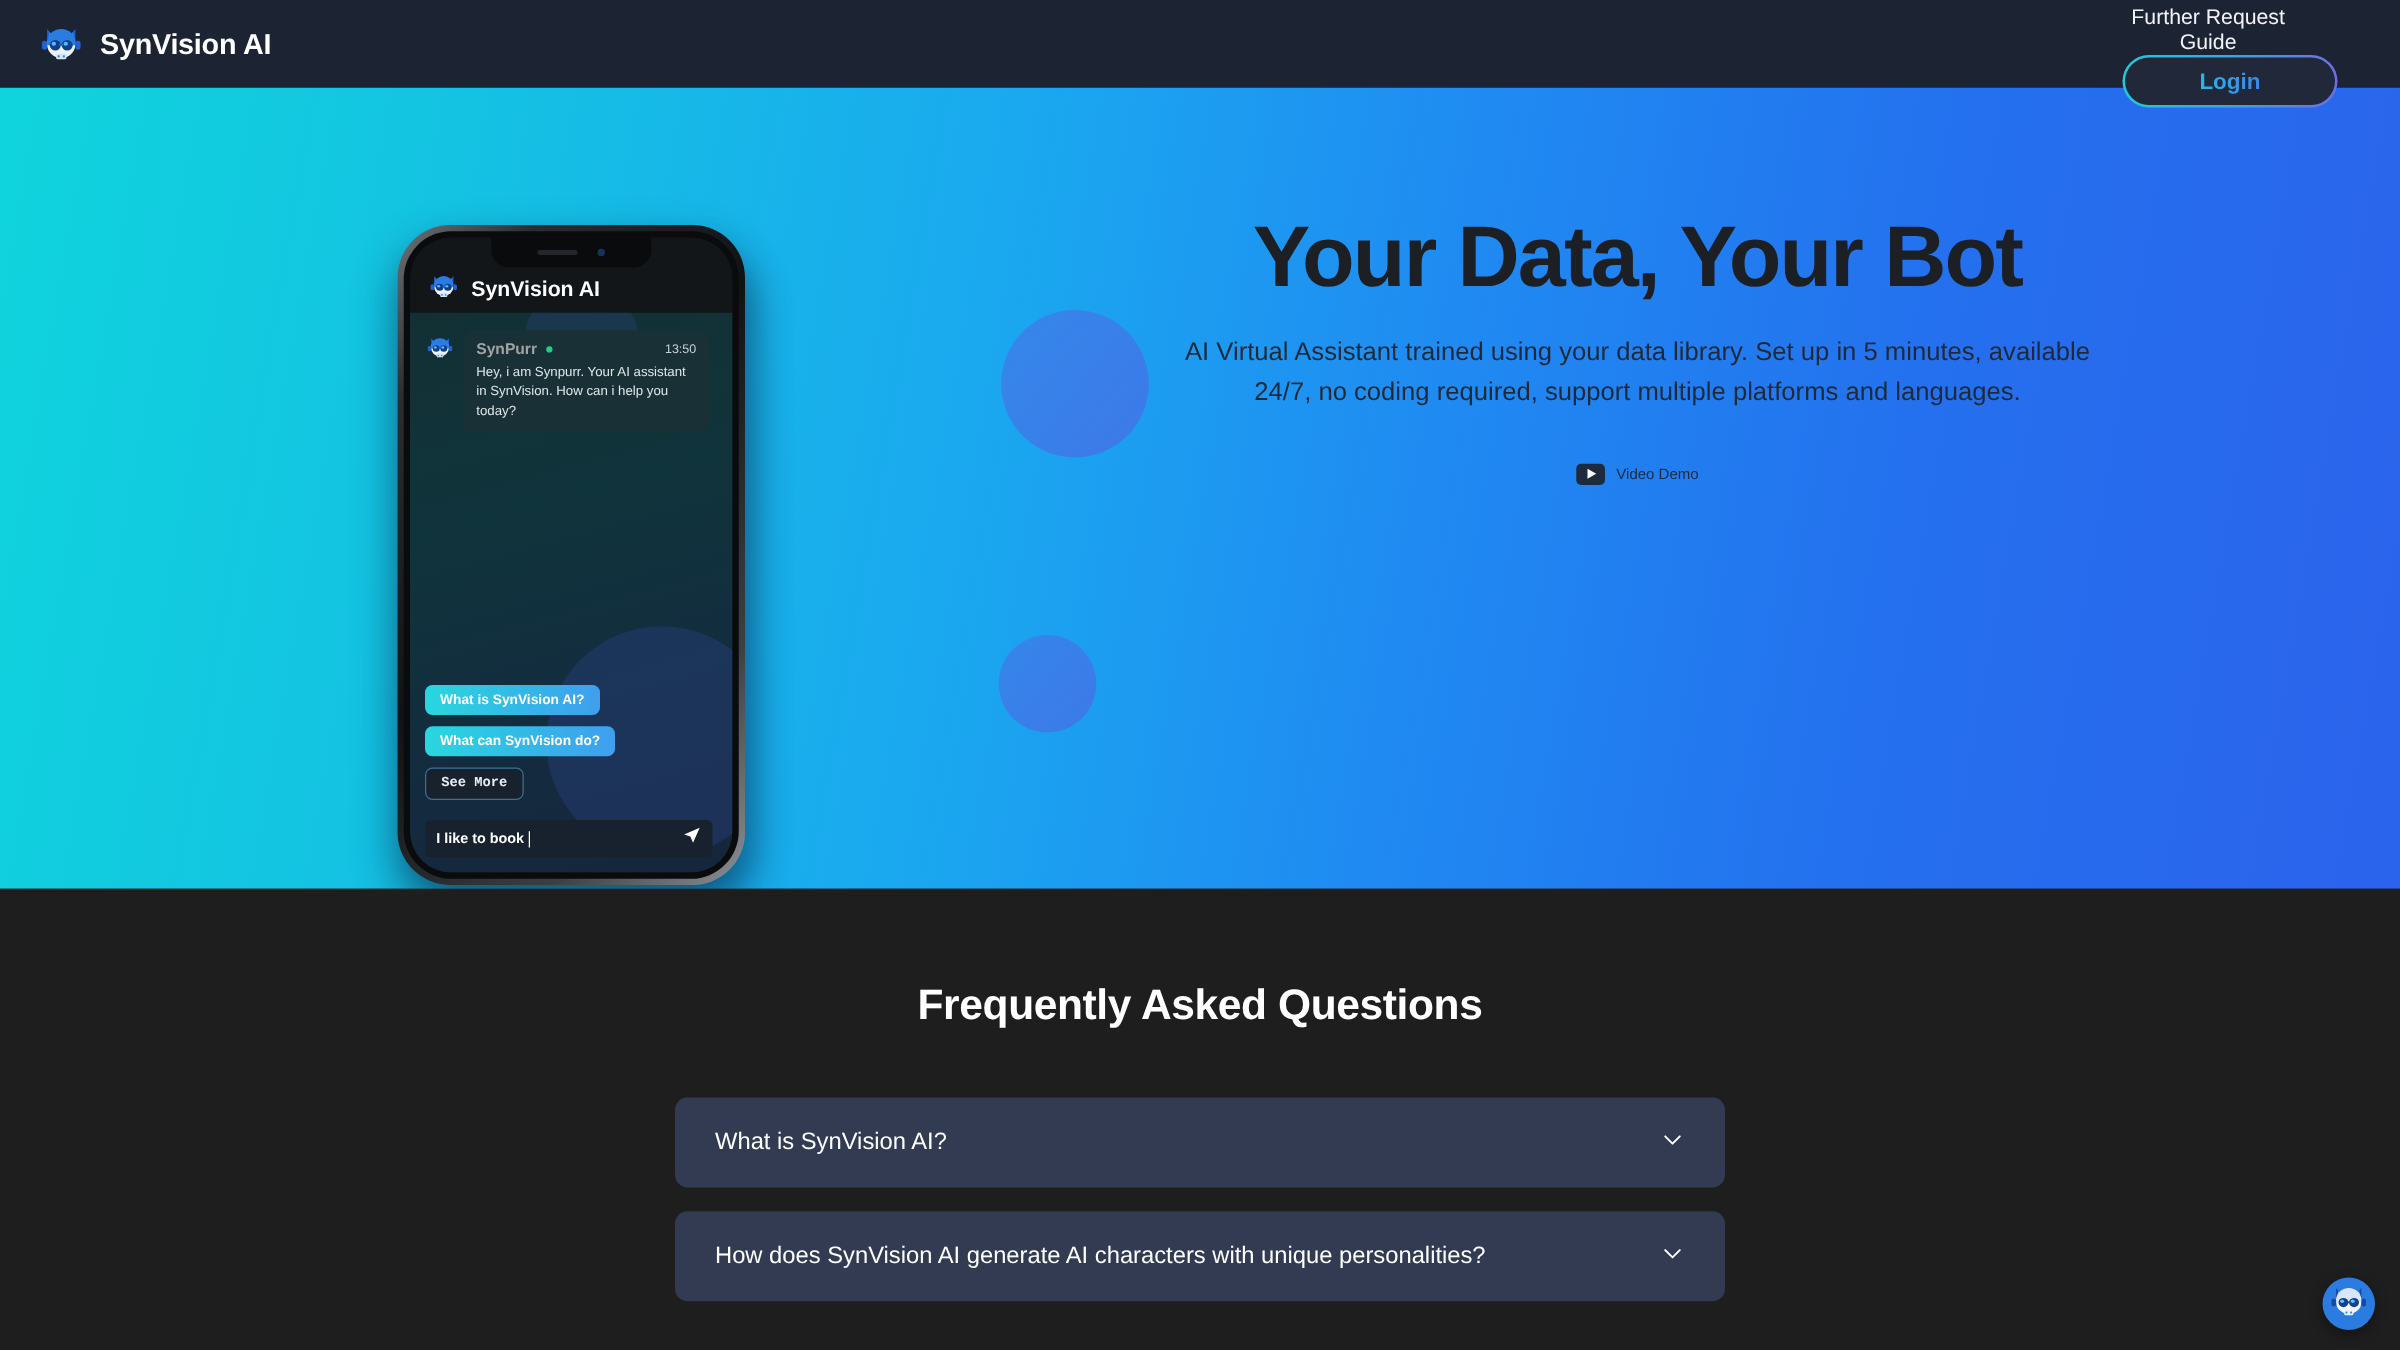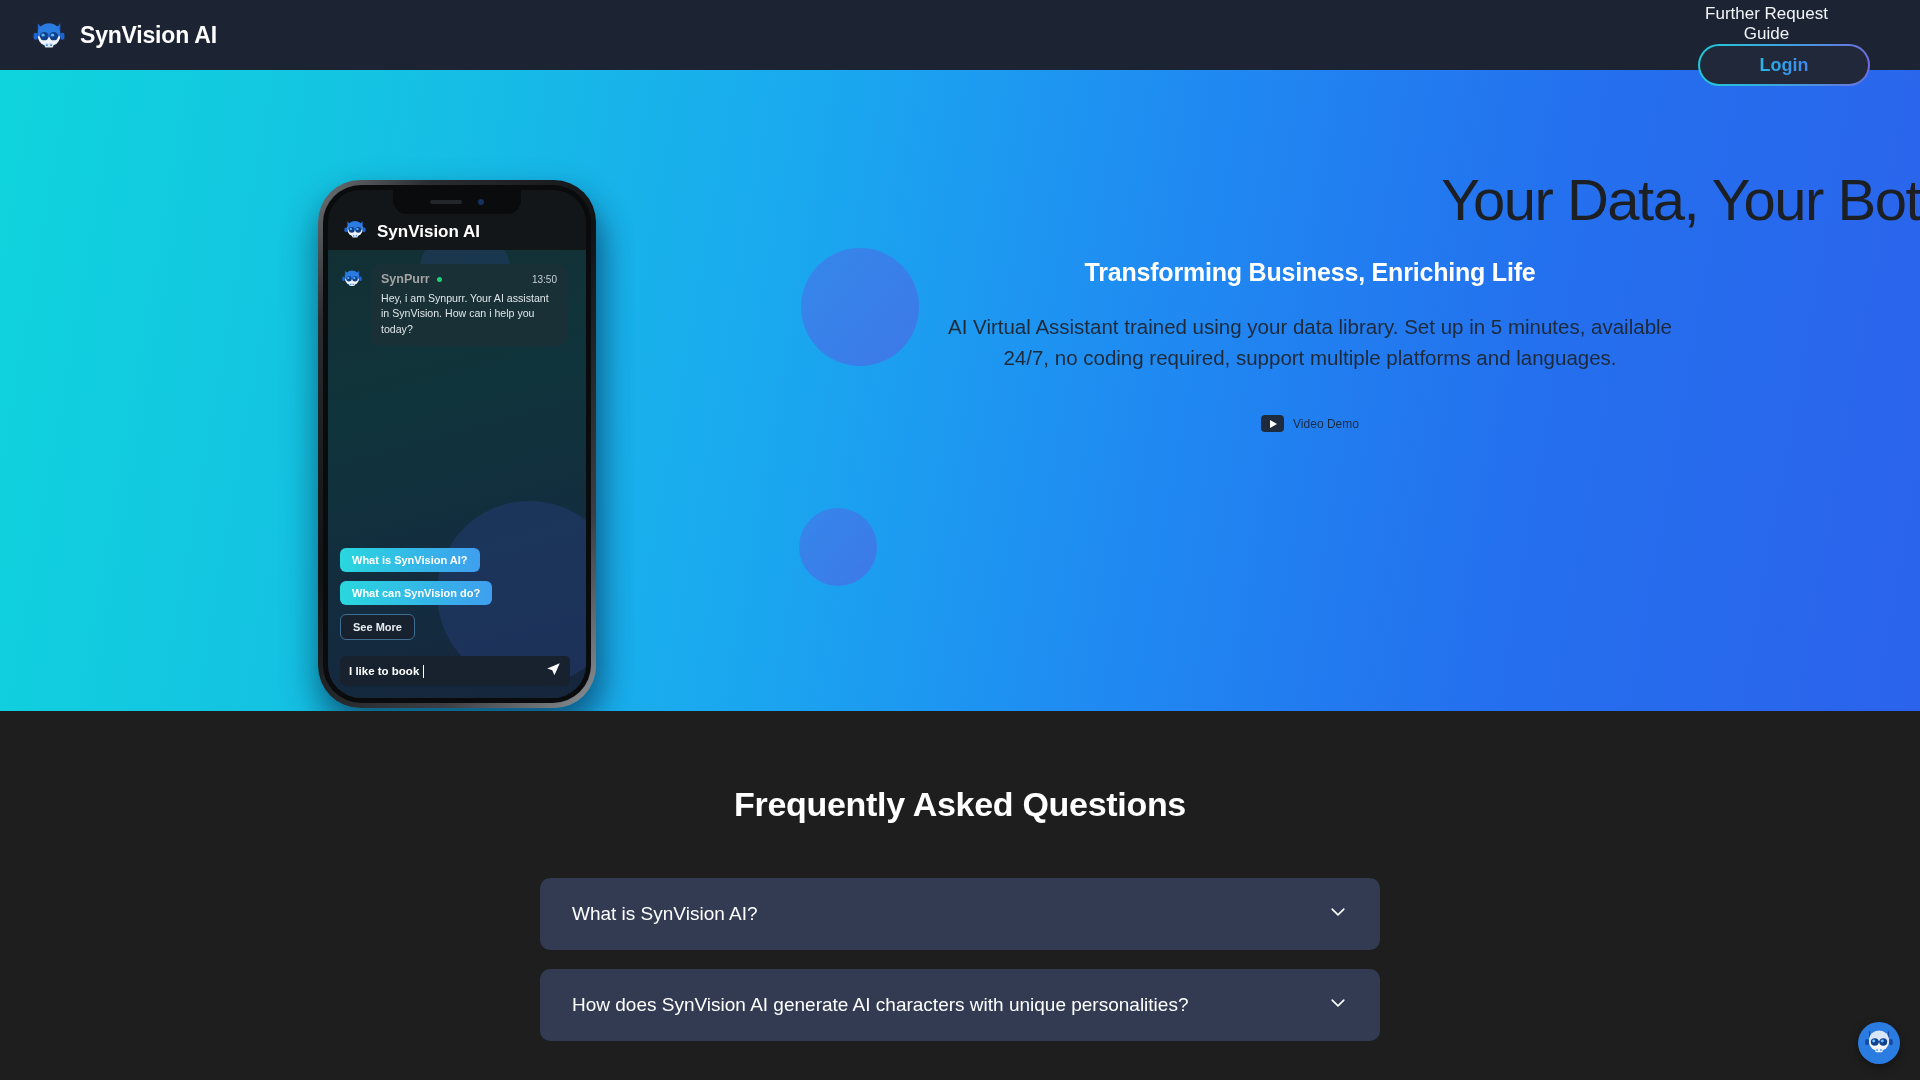--- a/index.html
+++ b/index.html
@@ -232,20 +232,21 @@
     font-weight: bold;
     padding: 6px 12px;
     border-radius: 6px;
     cursor: pointer;
     white-space: nowrap;
   }
   .quick-chip.outline {
     background: #18222e;
     border: 1px solid #3e6f93;
     color: #e9eef2;
+    font-family: Liberation Mono, monospace;
   }
   .chat-input {
     position: absolute;
     left: 12px; bottom: 12px;
     width: 230px; height: 30px;
     background: #18222e;
     border-radius: 5px;
     display: flex;
     align-items: center;
     padding: 0 9px;
@@ -268,25 +269,24 @@
   
   .hero-copy {
     position: absolute;
     left: 700px;
     top: 100px;
     width: 1220px;
     text-align: center;
   }
   .hero-title {
     color: #1c1f24;
-    font-size: 58px;
-    font-weight: normal;
+    font-size: 69px;
+    font-weight: bold;
     letter-spacing: -1.5px;
     line-height: 1.05;
-    text-align: right;
   }
   .hero-sub {
     color: #ffffff;
     font-size: 25px;
     font-weight: bold;
     margin-top: 27px;
     letter-spacing: -0.2px;
   }
   .hero-desc {
     color: #1e2a3a;
@@ -523,21 +523,20 @@
             </div>
 
           </div>
         </div>
       </div>
     </div>
   </div>
 
   <div class="hero-copy">
     <div class="hero-title">Your Data, Your Bot</div>
-    <div class="hero-sub">Transforming Business, Enriching Life</div>
     <div class="hero-desc">AI Virtual Assistant trained using your data library. Set up in 5 minutes, available 24/7, no coding required, support multiple platforms and languages.</div>
 
     <div class="hero-actions">
       <div class="video-demo">
         <span class="yt-icon">
           <span class="yt-tri"></span>
         </span>
         <span class="video-demo-label">Video Demo</span>
       </div>
     </div>

